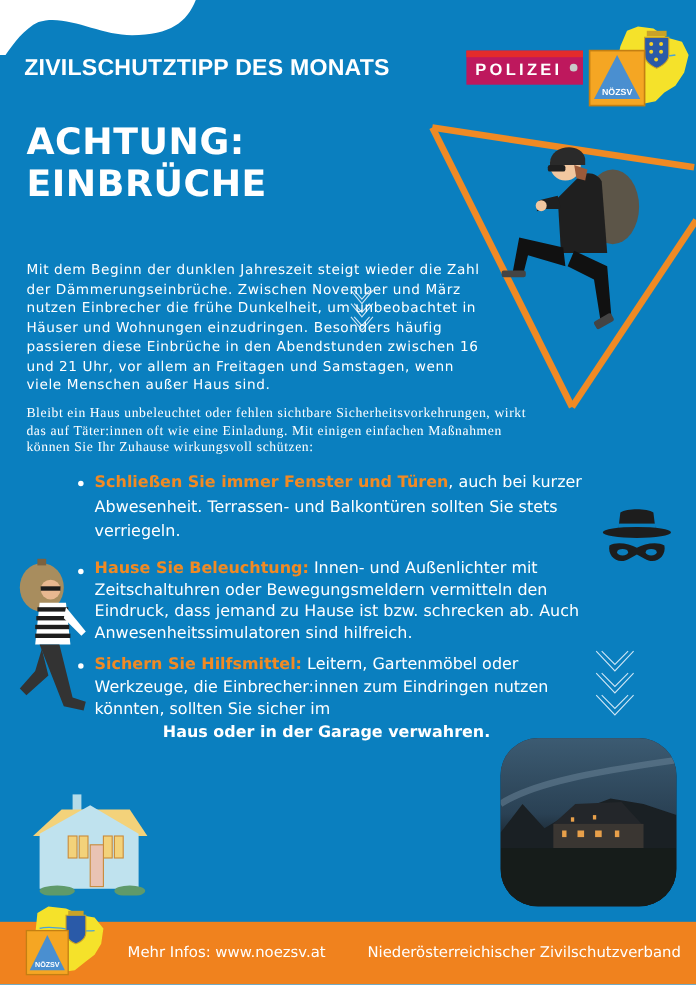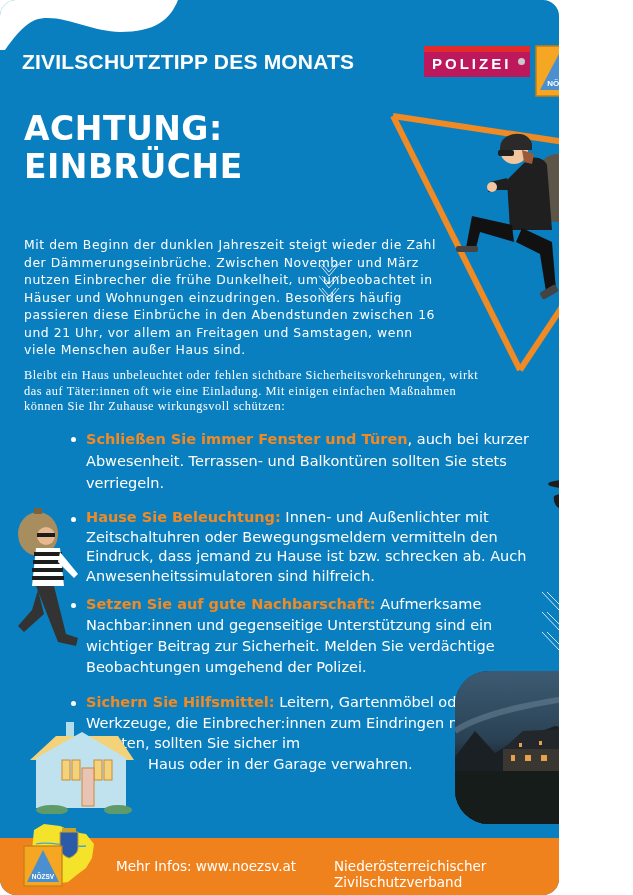--- a/index.html
+++ b/index.html
@@ -1,18 +1,18 @@
 <!DOCTYPE html>
 <html><head>
 <meta charset="utf-8">
 <style>
   * { margin:0; padding:0; box-sizing:border-box; }
   html, body { width:633px; height:895px; overflow:hidden; }
   body { background:#ffffff; font-family:"DejaVu Sans", sans-serif; color:#fff; }
-  .page { position:relative; width:559px; height:895px; background:#0a7fbf; overflow:hidden;border-radius:16px; }
+  .page { position:relative; width:633px; height:895px; background:#0a7fbf; overflow:hidden; }
   .wave { position:absolute; left:0; top:0; width:200px; height:50px; }
 
   .header-title { position:absolute; left:22px; top:50px; font-family:"Liberation Sans", sans-serif; font-weight:bold; font-size:21px; letter-spacing:0.2px; color:#fff; white-space:nowrap; }
 
   .polizei { position:absolute; left:424px; top:46px; width:106px; height:31px; background:#be185d; }
   .polizei .bar { position:absolute; left:0; top:0; width:100%; height:6px; background:#e42b2b; }
   .polizei .txt { position:absolute; left:8px; top:9px; font-family:"Liberation Sans", sans-serif; font-weight:bold; font-size:15px; letter-spacing:3px; color:#fff; }
   .polizei .eagle { position:absolute; right:5px; top:12px; width:7px; height:7px; border-radius:50%; background:#c9c9c9; }
 
   .noezsv-top { position:absolute; left:534px; top:20px; width:96px; height:80px; }
@@ -28,21 +28,21 @@
   .chev-top { position:absolute; left:318px; top:262px; width:22px; height:44px; }
 
   .tips { position:absolute; left:70px; top:428px; width:480px; list-style:none; }
   .tip { position:relative; padding-left:16px; font-size:14.5px; color:#fff; }
   .tip::before { content:""; position:absolute; left:1px; top:9px; width:5px; height:5px; border-radius:50%; background:#fff; }
   .tip .hl { color:#f08a24; font-weight:bold; }
   .tip1 { line-height:22px; margin-bottom:14px; }
   .tip2 { line-height:19.5px; margin-bottom:8px; }
   .tip3 { line-height:21px; margin-bottom:14px; }
   .tip4 { line-height:20.5px; }
-  .tip4 .indent { padding-left:62px; display:inline-block; }
+  .tip4 .indent { padding-left:62px; display:inline-block;font-weight:bold; }
 
   .spy { position:absolute; left:546px; top:462px; width:66px; height:58px; }
   .chev-right { position:absolute; left:541px; top:590px; width:36px; height:66px; }
   .burglar2 { position:absolute; left:14px; top:504px; width:70px; height:150px; }
   .house { position:absolute; left:22px; top:722px; width:120px; height:92px; }
   .photo { position:absolute; left:455px; top:671px; width:160px; height:153px; border-radius:34px; overflow:hidden; background:#1e2c3a; }
 
   .footer { position:absolute; left:0; top:838px; width:633px; height:57px; background:#f0821e; }
   .footer-link { position:absolute; left:116px; top:858px; font-size:13.5px; color:#fff; }
   .footer-org { position:absolute; left:334px; top:858px; font-size:13.5px; color:#fff; }
@@ -116,21 +116,20 @@
         <polyline points="4,26 11,34 18,26"></polyline>
     </g>
   </svg>
 
   <div class="intro">Mit dem Beginn der dunklen Jahreszeit steigt wieder die Zahl der Dämmerungseinbrüche. Zwischen November und März nutzen Einbrecher die frühe Dunkelheit, um unbeob­achtet in Häuser und Wohnungen einzudringen. Besonders häufig passieren diese Einbrüche in den Abendstunden zwischen 16 und 21 Uhr, vor allem an Freitagen und Samstagen, wenn viele Menschen außer Haus sind.</div>
   <div class="intro2">Bleibt ein Haus unbeleuchtet oder fehlen sichtbare Sicherheits­vorkehrungen, wirkt das auf Täter:innen oft wie eine Einladung. Mit einigen einfachen Maßnahmen können Sie Ihr Zuhause wirkungsvoll schützen:</div>
 
   <ul class="tips">
     <li class="tip tip1"><span class="hl">Schließen Sie immer Fenster und Türen</span><span>, auch bei kurzer Abwesenheit. Terrassen- und Balkontüren sollten Sie stets verriegeln.</span></li>
     <li class="tip tip2"><span class="hl">Hause Sie Beleuchtung:</span><span> Innen- und Außenlichter mit Zeitschaltuhren oder Bewegungsmeldern vermitteln den Eindruck, dass jemand zu Hause ist bzw. schrecken ab. Auch Anwesenheitssimulatoren sind hilfreich.</span></li>
-    <li class="tip tip3"><span class="hl">Setzen Sie auf gute Nachbarschaft:</span><span> Aufmerksame Nachbar:innen und gegenseitige Unterstützung sind ein wichtiger Beitrag zur Sicherheit. Melden Sie verdächtige Beobachtungen umgehend der Polizei.</span></li>
     <li class="tip tip4"><span class="hl">Sichern Sie Hilfsmittel:</span><span> Leitern, Gartenmöbel oder Werkzeuge, die Einbrecher:innen zum Eindringen nutzen könnten, sollten Sie sicher im</span><br><span class="indent">Haus oder in der Garage verwahren.</span></li>
   </ul>
 
   <svg class="spy" viewBox="0 0 66 58">
     <path d="M18,4 C24,0 42,0 48,4 L50,20 L16,20 Z" fill="#1d1d1d"></path>
     <rect x="16" y="14" width="34" height="4" fill="#0a7fbf"></rect>
     <ellipse cx="33" cy="22" rx="31" ry="5" fill="#1d1d1d"></ellipse>
     <path d="M8,34 C14,30 26,32 33,36 C40,32 52,30 58,34 C60,44 50,52 40,46 L33,42 L26,46 C16,52 6,44 8,34 Z" fill="#1d1d1d"></path>
     <ellipse cx="20" cy="40" rx="5" ry="3" fill="#0a7fbf"></ellipse>
     <ellipse cx="46" cy="40" rx="5" ry="3" fill="#0a7fbf"></ellipse>

